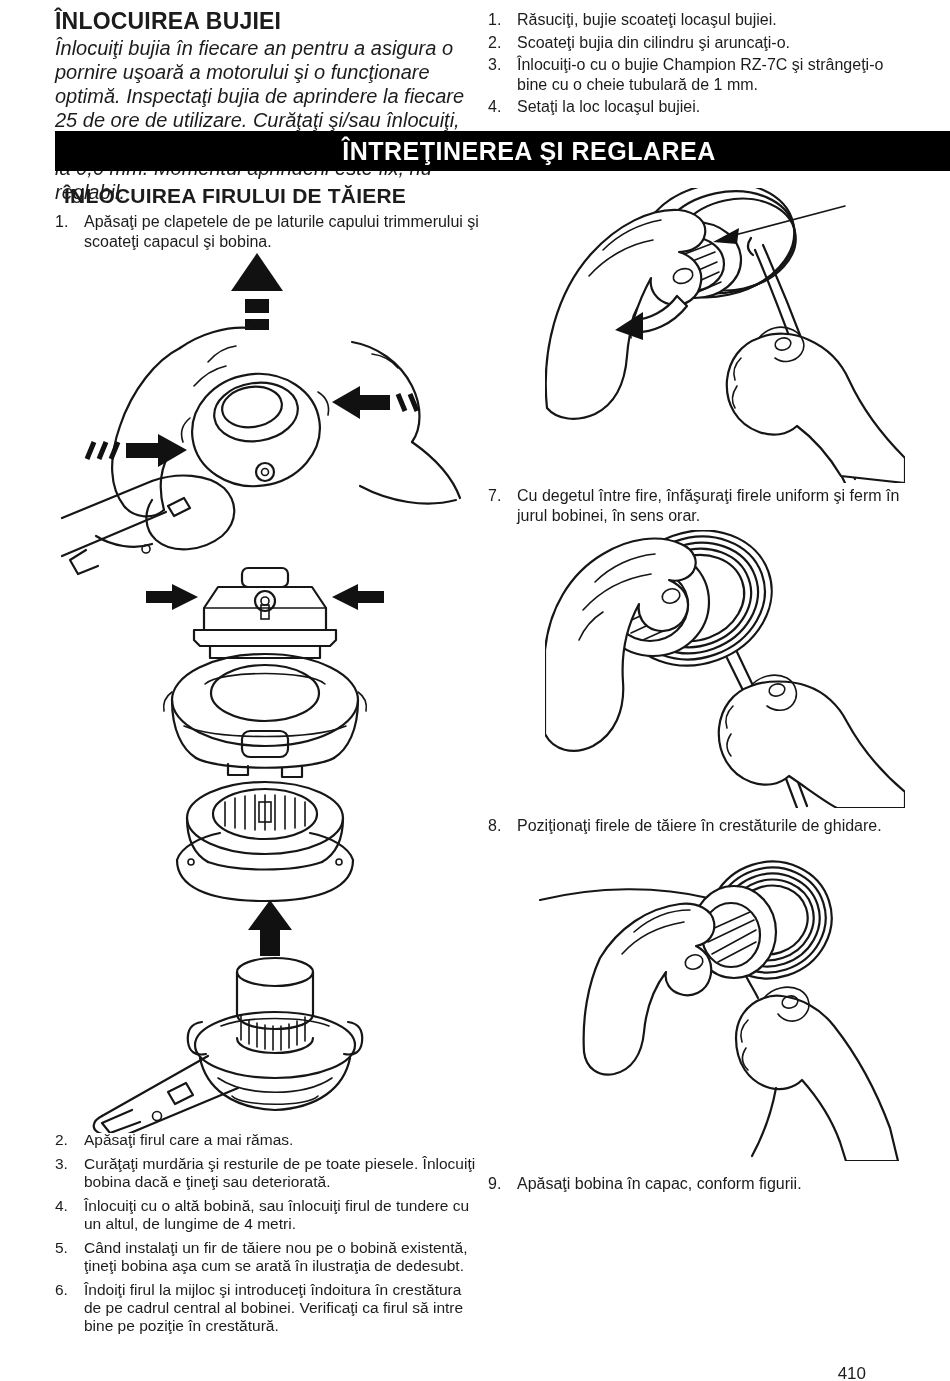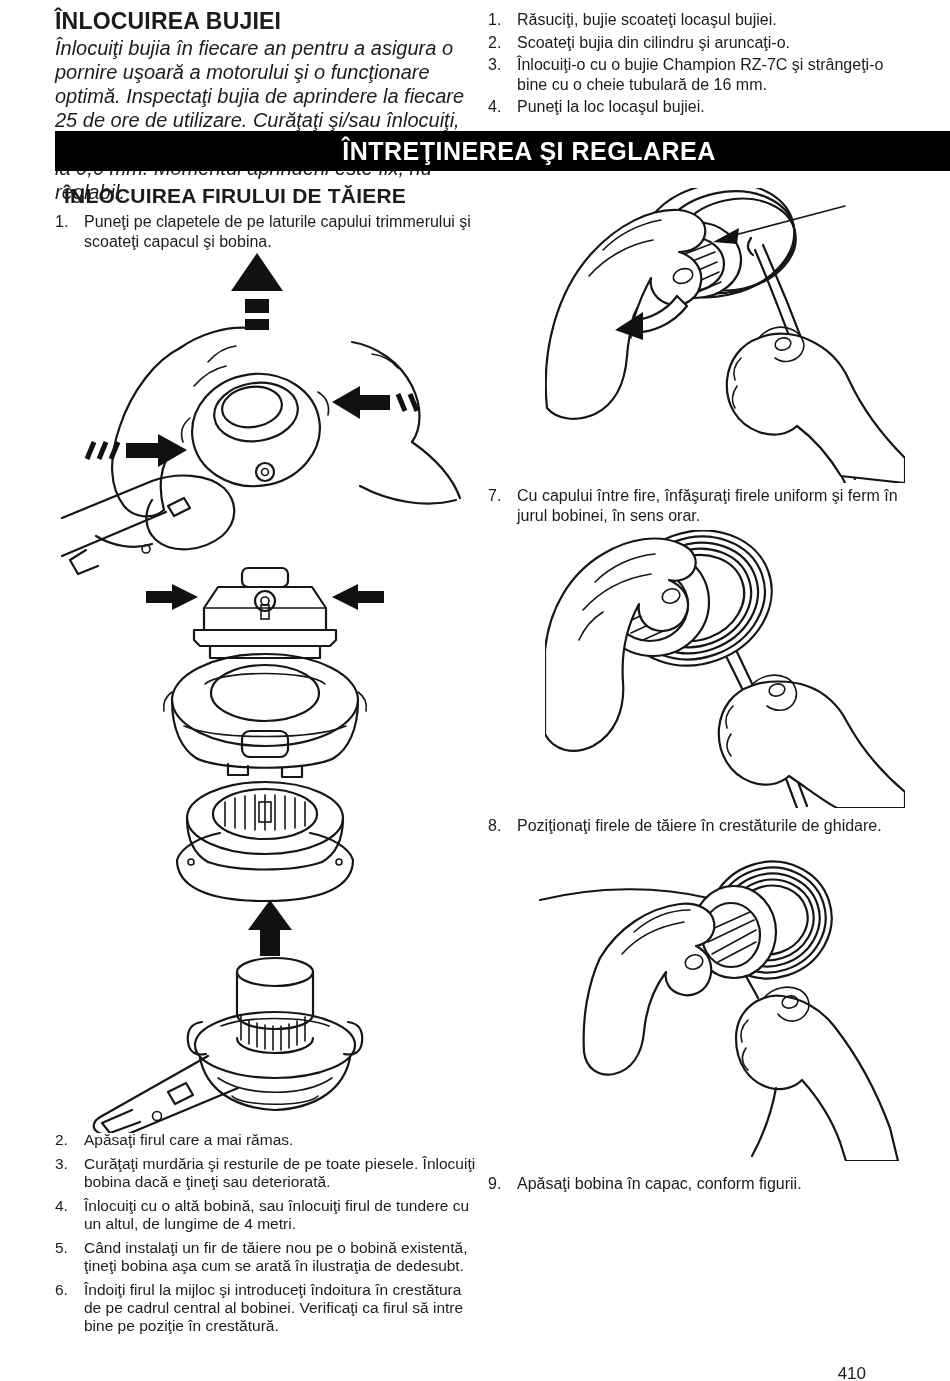--- a/index.html
+++ b/index.html
@@ -43,38 +43,38 @@
     <div class="step">
       <span class="num">1.</span>
       <span class="txt">Răsuciţi, bujie scoateţi locaşul bujiei.</span>
     </div>
     <div class="step">
       <span class="num">2.</span>
       <span class="txt">Scoateţi bujia din cilindru şi aruncaţi-o.</span>
     </div>
     <div class="step">
       <span class="num">3.</span>
-      <span class="txt">Înlocuiţi-o cu o bujie Champion RZ-7C şi strângeţi-o bine cu o cheie tubulară de 16 mm.</span>
+      <span class="txt">Înlocuiţi-o cu o bujie Champion RZ-7C şi strângeţi-o bine cu o cheie tubulară de 1 mm.</span>
     </div>
     <div class="step">
       <span class="num">4.</span>
-      <span class="txt">Puneţi la loc locaşul bujiei.</span>
+      <span class="txt">Setaţi la loc locaşul bujiei.</span>
     </div>
   </div>
 
   <div class="abs banner">
     <span>ÎNTREŢINEREA ŞI REGLAREA</span>
   </div>
 
   <div class="abs h2" style="left:64px;top:184px;width:430px;">ÎNLOCUIREA FIRULUI DE TĂIERE</div>
 
   <div class="abs steps list-a" style="left:55px;top:212px;width:424px;">
     <div class="step">
       <span class="num">1.</span>
-      <span class="txt">Puneţi pe clapetele de pe laturile capului trimmerului şi scoateţi capacul şi bobina.</span>
+      <span class="txt">Apăsaţi pe clapetele de pe laturile capului trimmerului şi scoateţi capacul şi bobina.</span>
     </div>
   </div>
 
   <figure class="abs" style="left:60px;top:250px;">
     <svg width="410" height="883" viewBox="0 0 410 883">
 
       <g class="bk">
         <polygon points="197,3 171,41 223,41"></polygon>
         <rect x="185" y="49" width="24" height="14"></rect>
         <rect x="185" y="69" width="24" height="11"></rect>
@@ -253,21 +253,21 @@
       <g>
         <path class="wh" d="M142,118 C128,136 106,146 86,144 L88,132 C104,132 122,122 132,108 Z"></path>
         <polygon class="bk" points="70,142 98,124 98,152"></polygon>
       </g>
     </svg>
   </figure>
 
   <div class="abs steps list-a" style="left:488px;top:486px;width:416px;">
     <div class="step">
       <span class="num">7.</span>
-      <span class="txt">Cu capului între fire, înfăşuraţi firele uniform şi ferm în jurul bobinei, în sens orar.</span>
+      <span class="txt">Cu degetul între fire, înfăşuraţi firele uniform şi ferm în jurul bobinei, în sens orar.</span>
     </div>
   </div>
 
   <figure class="abs" style="left:545px;top:530px;">
     <svg width="360" height="278" viewBox="0 0 360 278">
 
       <g transform="rotate(-20 150 68)">
         <ellipse class="ln" cx="150" cy="68" rx="78" ry="66"></ellipse>
         <ellipse class="ln" cx="150" cy="68" rx="71" ry="60"></ellipse>
         <ellipse class="ln" cx="150" cy="68" rx="64" ry="54"></ellipse>

